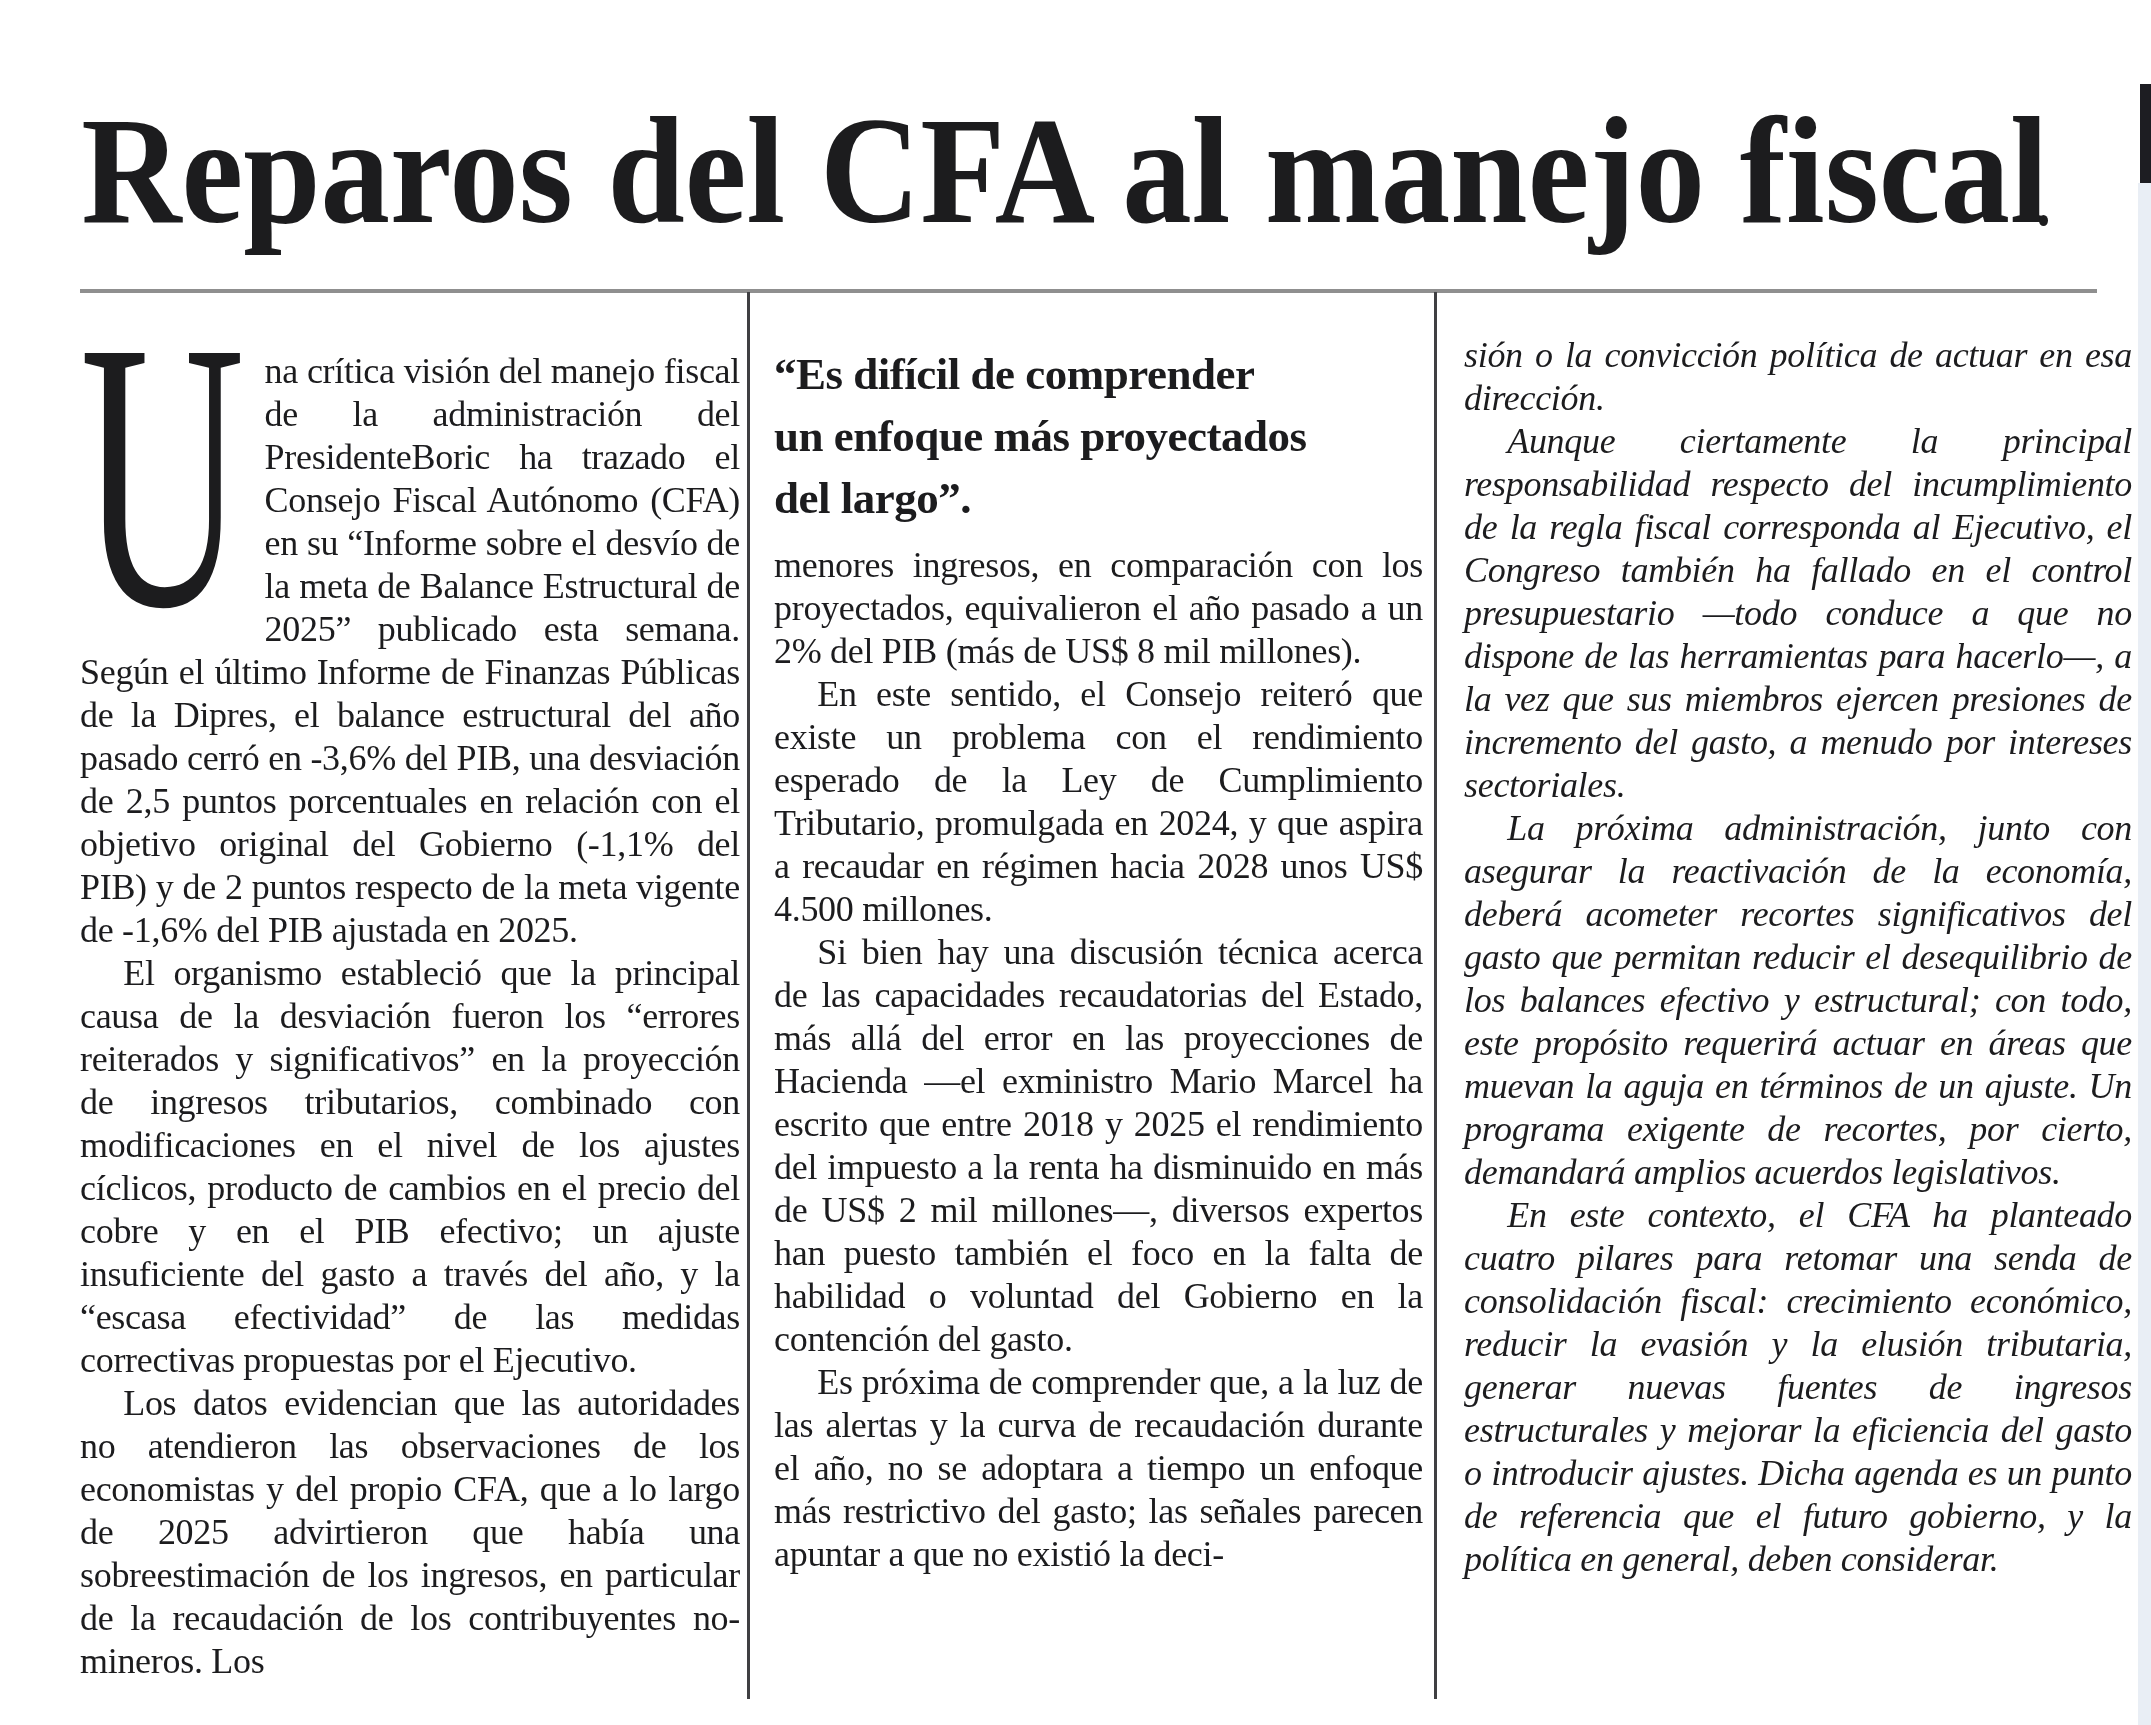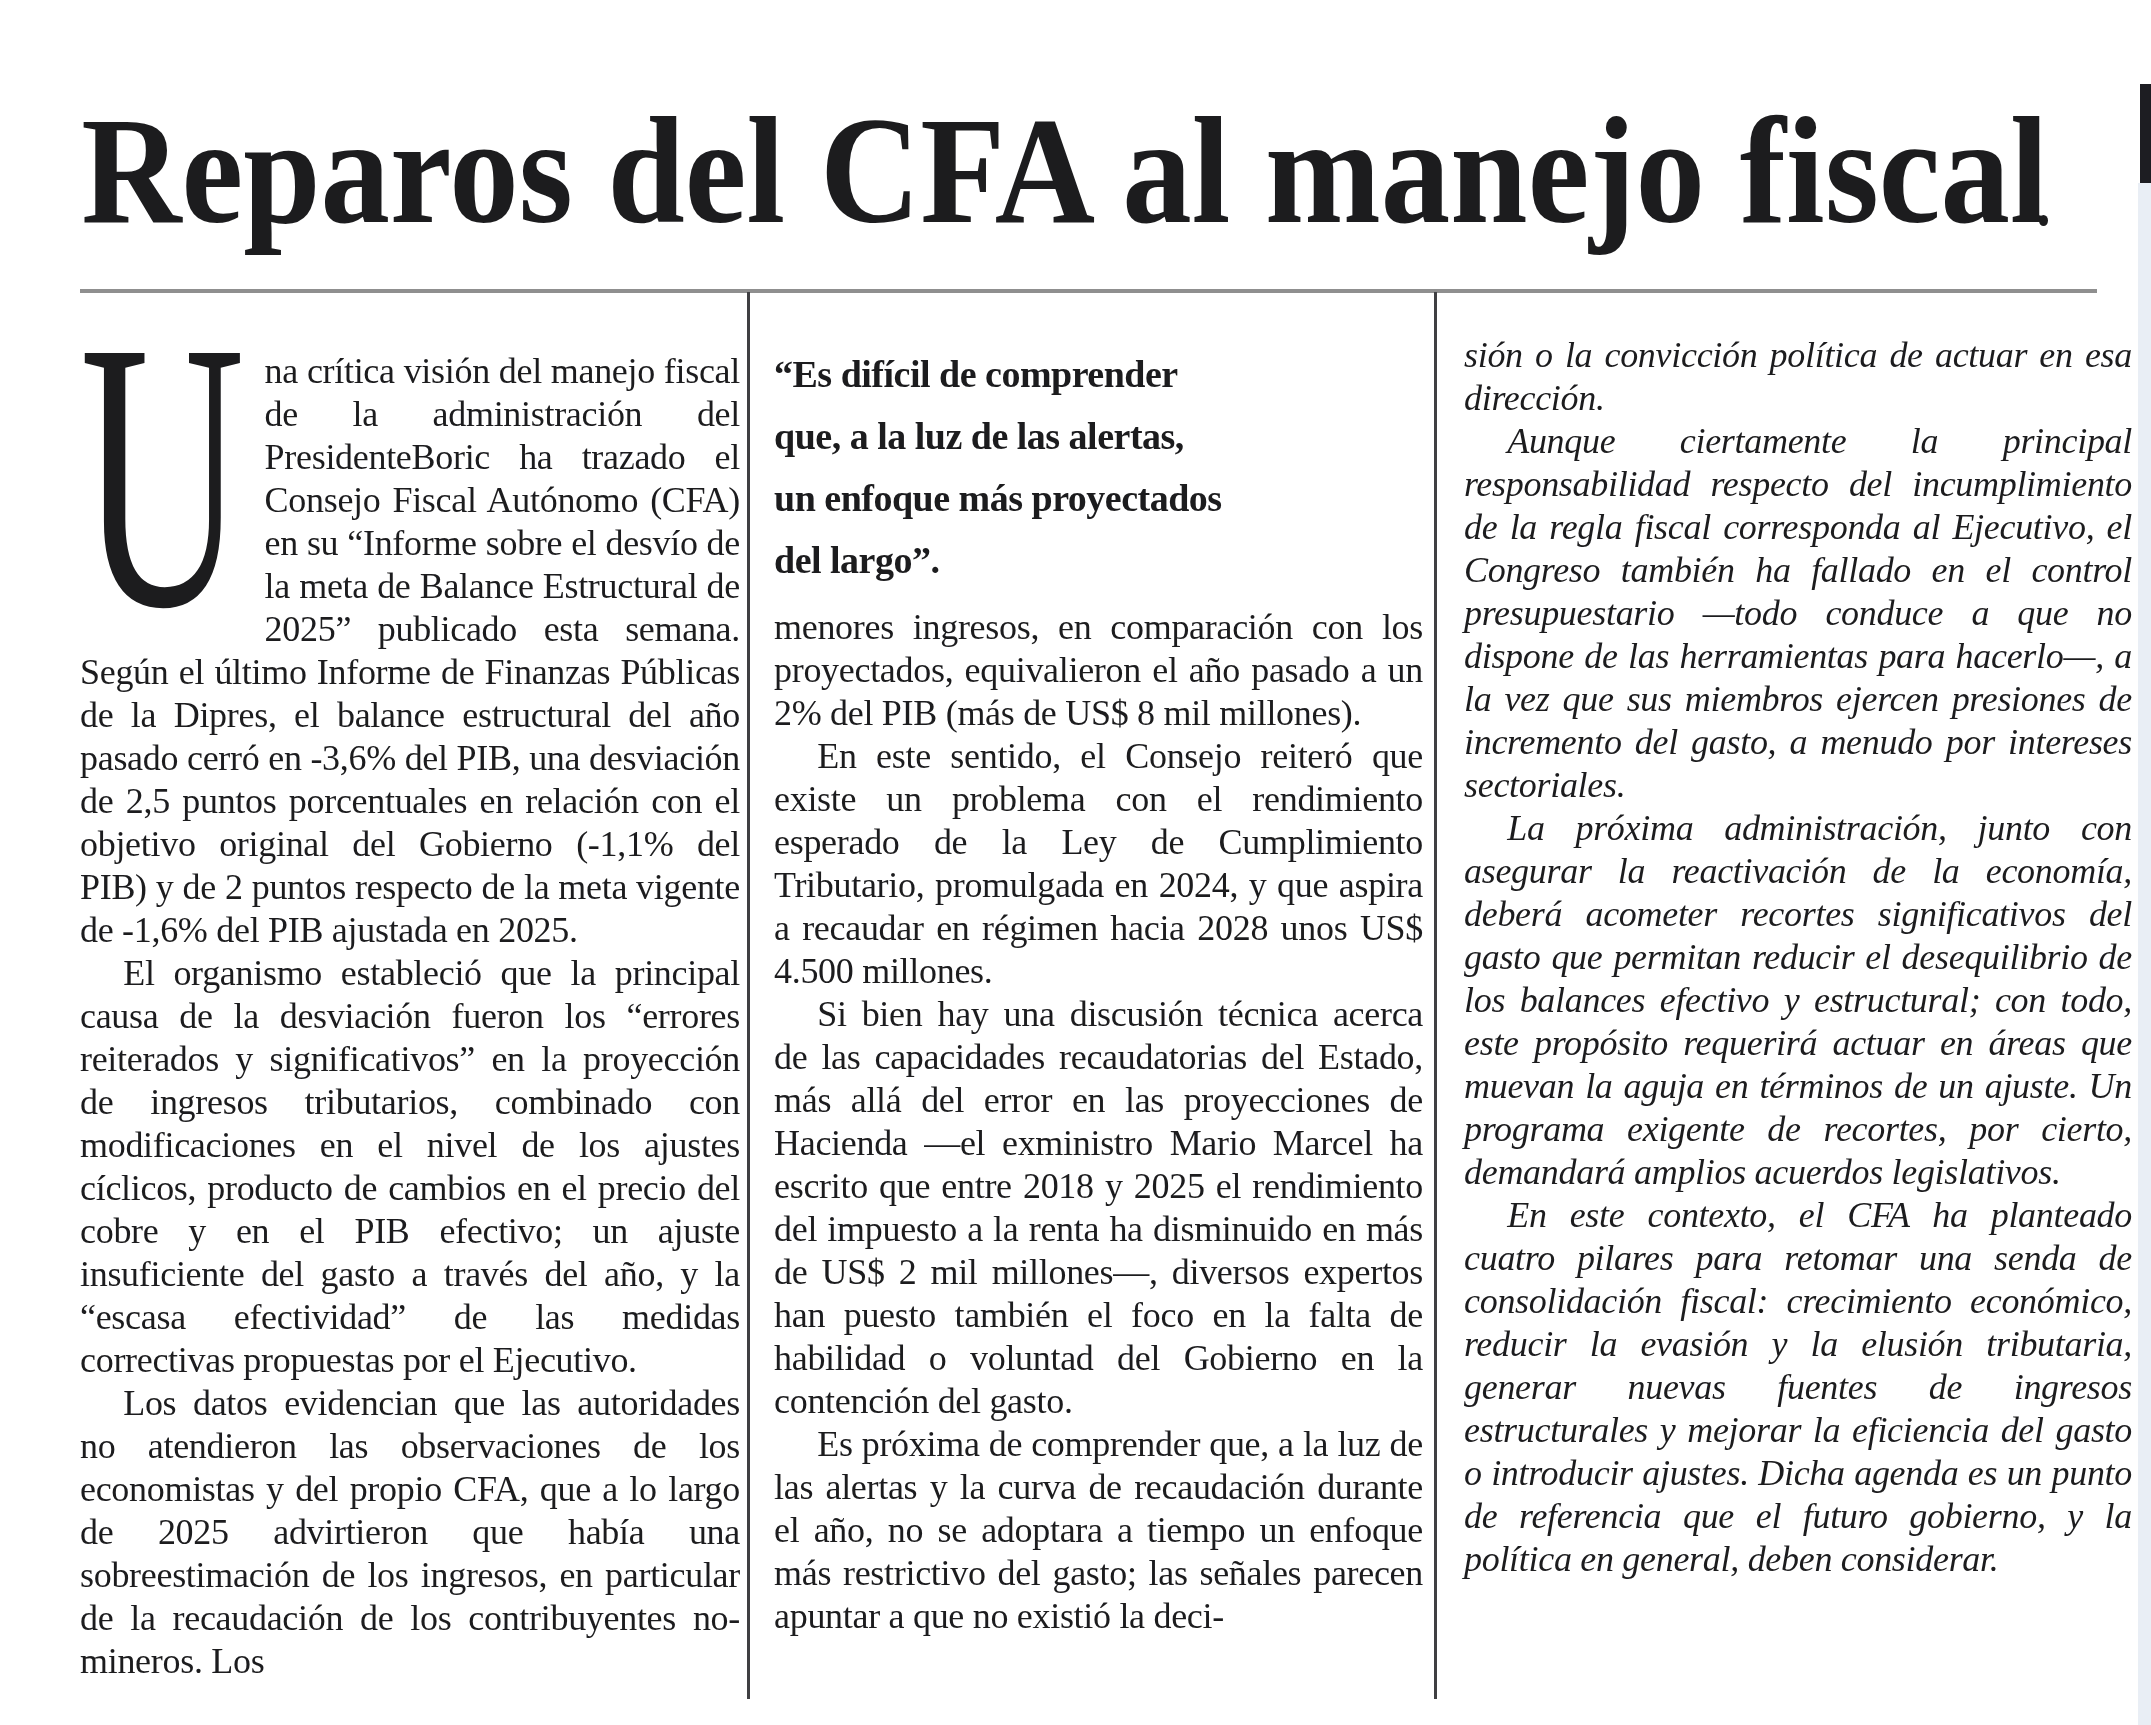--- a/index.html
+++ b/index.html
@@ -55,21 +55,21 @@
     float:left;
     margin:1.8px 14.6px 0 0;
     overflow:visible;
   }
   .dropcap text{
     font-family:"Liberation Serif","DejaVu Serif",serif;
     fill:var(--ink);
   }
   .pull-quote{
     font-weight:bold;
-    font-size:38px;line-height:62px;
+    font-size:45px;line-height:62px;
     letter-spacing:-0.5px;
     text-align:left;
     margin-bottom:14.6px;
   }
   .pull-quote .ql{white-space:nowrap;}
   .edge-block{
     position:absolute;left:2140px;top:84px;width:12px;height:99px;
     background:var(--edge_block);
   }
   .edge-strip{
@@ -99,21 +99,20 @@
       <text x="0" y="276" font-size="420" textLength="180" lengthAdjust="spacingAndGlyphs">U</text>
     </svg><span>na crítica visión del manejo fiscal de la administración del PresidenteBoric ha trazado el Consejo Fiscal Autónomo (CFA) en su “Informe sobre el desvío de la meta de Balance Estructural de 2025” publicado esta semana. Según el último Informe de Finanzas Públicas de la Dipres, el balance estructural del año pasado cerró en -3,6% del PIB, una desviación de 2,5 puntos porcentuales en relación con el objetivo original del Gobierno (-1,1% del PIB) y de 2 puntos respecto de la meta vigente de -1,6% del PIB ajustada en 2025.</span>
   </p>
   <p class="ind">El organismo estableció que la principal causa de la desviación fueron los “errores reiterados y significativos” en la proyección de ingresos tributarios, combinado con modificaciones en el nivel de los ajustes cíclicos, producto de cambios en el precio del cobre y en el PIB efectivo; un ajuste insuficiente del gasto a través del año, y la “escasa efectividad” de las medidas correctivas propuestas por el Ejecutivo.</p>
   <p class="ind">Los datos evidencian que las autoridades no atendieron las observaciones de los economistas y del propio CFA, que a lo largo de 2025 advirtieron que había una sobreestimación de los ingresos, en particular de la recaudación de los contribuyentes no-mineros. Los</p>
 </div>
 
 <div class="col col2">
   <div class="pull-quote">
     <div class="ql">“Es difícil de comprender</div>
-    <div class="ql">que, a la luz de las alertas,</div>
     <div class="ql">un enfoque más proyectados</div>
     <div class="ql">del largo”.</div>
   </div>
   <p>menores ingresos, en comparación con los proyectados, equivalieron el año pasado a un 2% del PIB (más de US$ 8 mil millones).</p>
   <p class="ind">En este sentido, el Consejo reiteró que existe un problema con el rendimiento esperado de la Ley de Cumplimiento Tributario, promulgada en 2024, y que aspira a recaudar en régimen hacia 2028 unos US$ 4.500 millones.</p>
   <p class="ind">Si bien hay una discusión técnica acerca de las capacidades recaudatorias del Estado, más allá del error en las proyecciones de Hacienda —el exministro Mario Marcel ha escrito que entre 2018 y 2025 el rendimiento del impuesto a la renta ha disminuido en más de US$ 2 mil millones—, diversos expertos han puesto también el foco en la falta de habilidad o voluntad del Gobierno en la contención del gasto.</p>
   <p class="ind">Es próxima de comprender que, a la luz de las alertas y la curva de recaudación durante el año, no se adoptara a tiempo un enfoque más restrictivo del gasto; las señales parecen apuntar a que no existió la deci-</p>
 </div>
 
 <div class="col col3">

